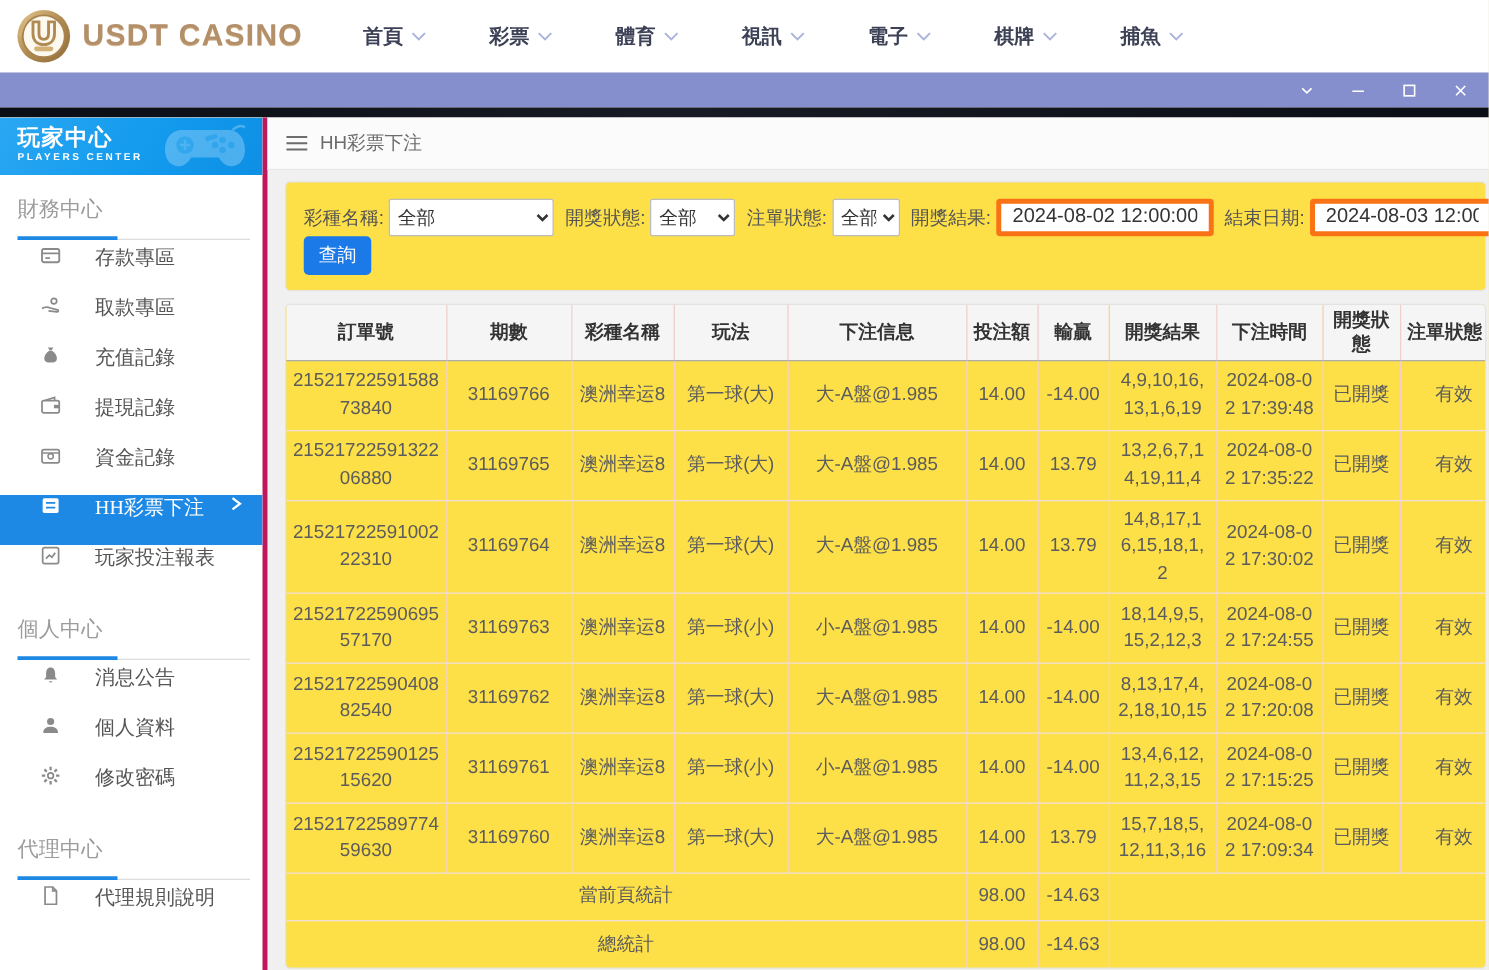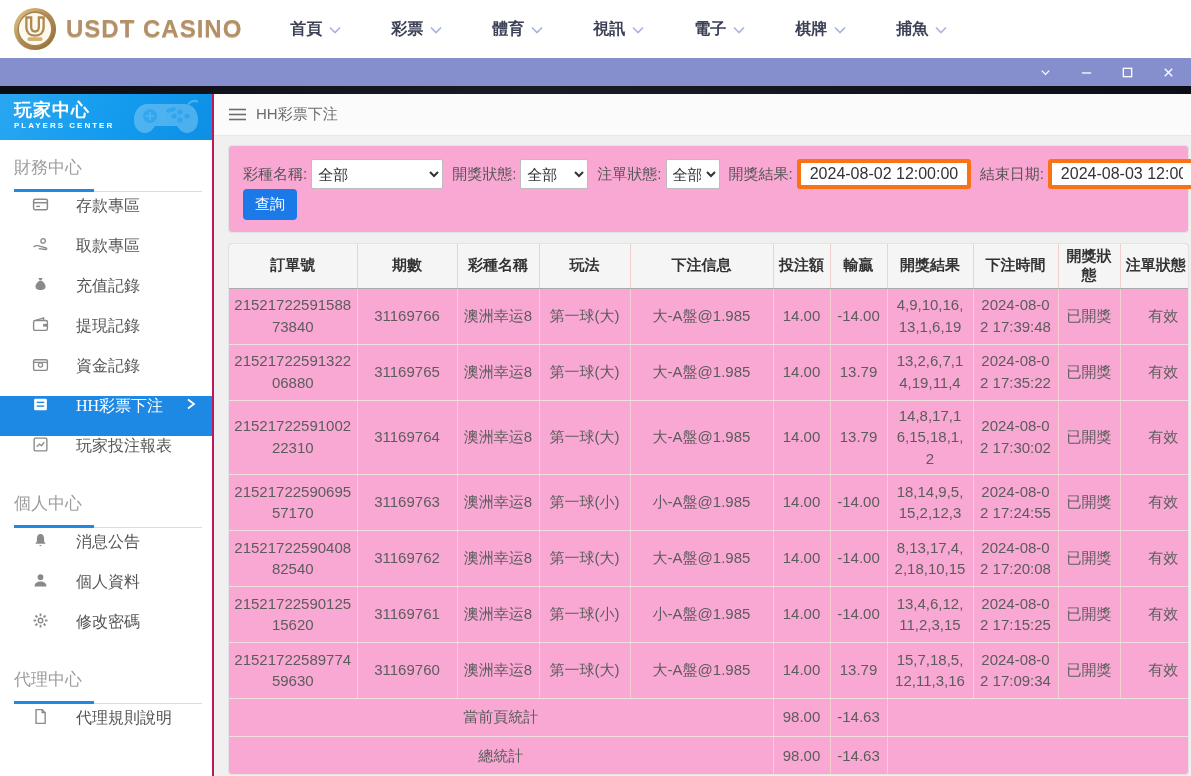--- a/index.html
+++ b/index.html
@@ -21,21 +21,21 @@
   .title-bar { height:28px; background:#868fcd; display:flex; align-items:center; justify-content:flex-end; gap:27px; padding-right:16px; flex:0 0 auto; }
   .win-ctl { width:14px; height:14px; display:flex; align-items:center; justify-content:center; cursor:pointer; }
   .win-ctl svg { width:13px; height:13px; }
 
   .dark-strip { height:8px; background:linear-gradient(90deg,#0b0d15 0%,#191b24 45%,#0c0e16 100%); flex:0 0 auto; }
 
   
   .body-row { flex:1; display:flex; min-height:0; }
 
   
-  .sidebar { width:214px; background:#ffffff; border-right:2px solid #be185d; flex:0 0 auto; overflow:hidden; }
+  .sidebar { width:214px; background:#ffffff; border-right:4px solid #be185d; flex:0 0 auto; overflow:hidden; }
   .sidebar-header { height:46px; background:linear-gradient(120deg,#2aa7f2 0%,#139bee 55%,#0d8fe4 100%); color:#fff; padding:5px 0 0 14px; position:relative; overflow:hidden; }
   .sidebar-title { font-size:18px; font-weight:bold; letter-spacing:1px; line-height:22px; }
   .sidebar-subtitle { font-size:8px; letter-spacing:2px; font-weight:bold; }
   .gamepad { position:absolute; right:10px; top:4px; width:72px; height:40px; opacity:.35; }
   .side-section-title { margin:16px 4px 0 14px; font-size:17px; color:#9c9c9c; }
   .side-underline { position:relative; height:3px; margin:10px 10px 4px 14px; }
   .side-underline::before { content:""; position:absolute; left:0; right:0; bottom:0; height:1px; background:#dcdcdc; }
   .side-underline::after { content:""; position:absolute; left:0; top:0; width:80px; height:3px; background:#1e88e5; }
   .side-item { height:40px; display:flex; align-items:flex-start; cursor:pointer; color:#555;font-family:Liberation Serif, serif; }
   .side-item .s-icon { width:17px; height:17px; margin-left:32px; color:#8a8a8a; flex:0 0 auto; }
@@ -46,21 +46,21 @@
   .side-item.active .s-arrow { margin-left:auto; margin-right:16px; width:10px; height:12px; color:#fff; }
 
   
   .main { flex:1; display:flex; flex-direction:column; min-width:0; }
   .breadcrumb-bar { height:42px; background:#fbfbfb; border-bottom:1px solid #e7e7e7; display:flex; align-items:center; padding-left:15px; gap:10px; flex:0 0 auto; }
   .hamburger { width:17px; height:13px; color:#6d6d6d; cursor:pointer; }
   .breadcrumb-title { font-size:15px; color:#6b6b6b; }
 
   .content { flex:1; padding:9px 2px 0 14px; overflow:hidden; }
 
-  .panel { background:#f9a8d4; border:1px solid #e3e3e3; border-radius:4px; }
+  .panel { background:#fde047; border:1px solid #e3e3e3; border-radius:4px; }
 
   
   .filter-panel { padding:13px 14px 12px 14px; }
   .filter-row { display:flex; align-items:center; }
   .f-label { font-size:15px; color:#555; margin-right:4px; white-space:nowrap; }
   .f-group { display:flex; align-items:center; margin-right:9px; }
   select { height:30px; border:1px solid #bdbdbd; border-radius:2px; background:#fff; font-size:15px; color:#333; font-family:inherit; padding:0 2px; }
   .sel-lottery { width:132px; }
   .sel-draw { width:68px; }
   .sel-order { width:54px; }

